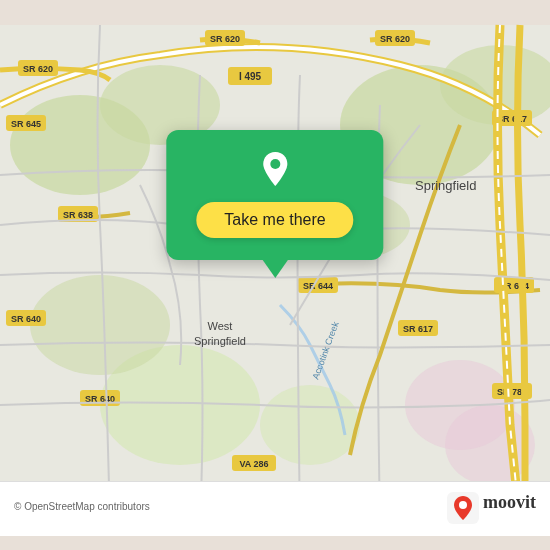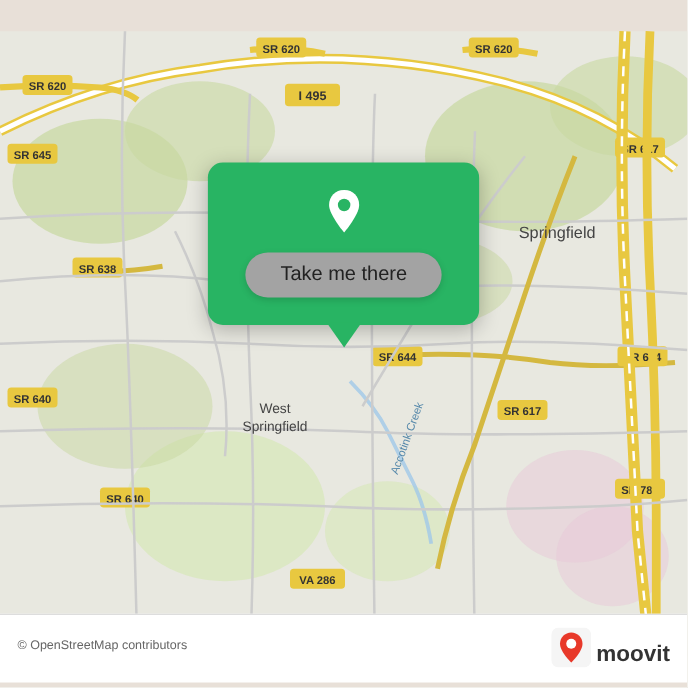--- a/index.html
+++ b/index.html
@@ -22,21 +22,21 @@
     
     #map-svg {
       position: absolute;
       top: 0; left: 0;
       width: 100%; height: 100%;
     }
 
     
     #bottom-bar {
       position: absolute;
-      bottom: 4px;
+      bottom: 14px;
       left: 0;
       right: 0;
       background: white;
       padding: 10px 14px 12px 14px;
       display: flex;
       align-items: center;
       justify-content: space-between;
       border-top: 1px solid #ddd;
       z-index: 10;
     }
@@ -53,22 +53,23 @@
     }
 
     #address-text {
       font-size: 15px;
       color: #222;
       font-weight: 400;
     }
 
     #moovit-logo {
       display: flex;
-      align-items: flex-end;
+      align-items: flex-start;
       gap: 4px;
+      font-family: Liberation Serif, serif;
     }
 
     #moovit-icon {
       width: 32px;
       height: 32px;
     }
 
     #moovit-label {
       font-size: 18px;
       font-weight: bold;
@@ -92,21 +93,21 @@
       min-width: 180px;
     }
 
     #popup-pin {
       width: 44px;
       height: 44px;
       margin-bottom: 10px;
     }
 
     #popup-button {
-      background: #a3a3a3;
+      background: #fde047;
       color: #222;
       border: none;
       border-radius: 24px;
       padding: 9px 28px;
       font-size: 16px;
       font-weight: 500;
       cursor: pointer;
       white-space: nowrap;
       box-shadow: 0 2px 6px rgba(0,0,0,0.15);
     }

